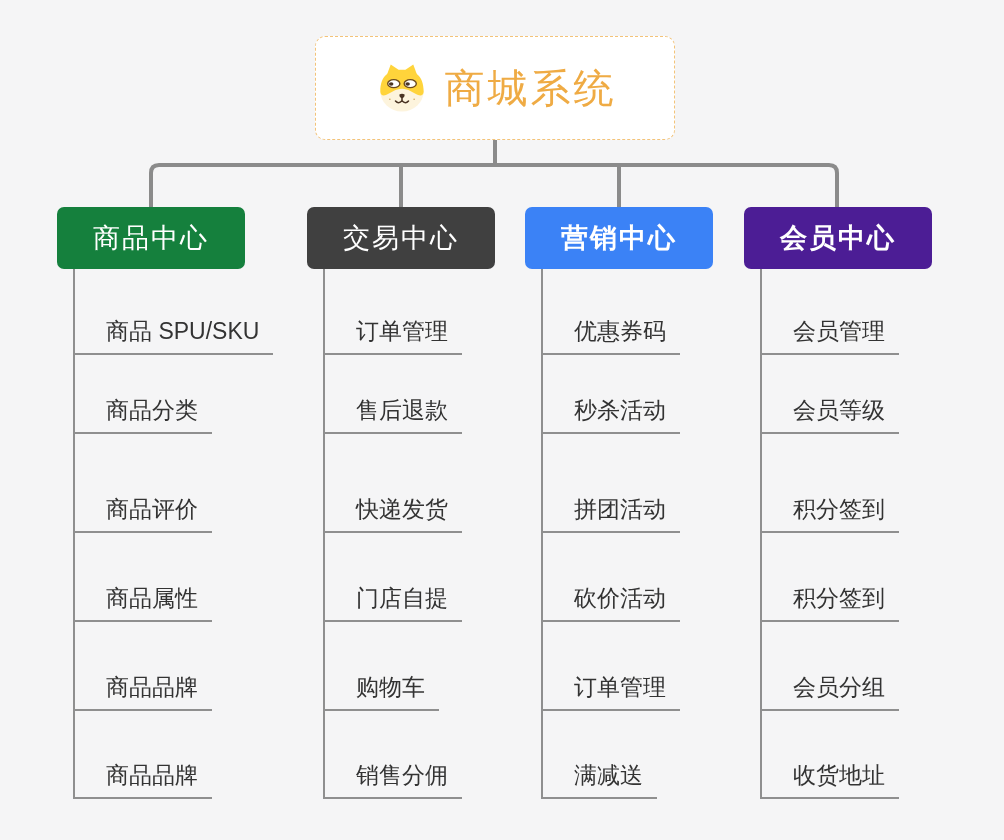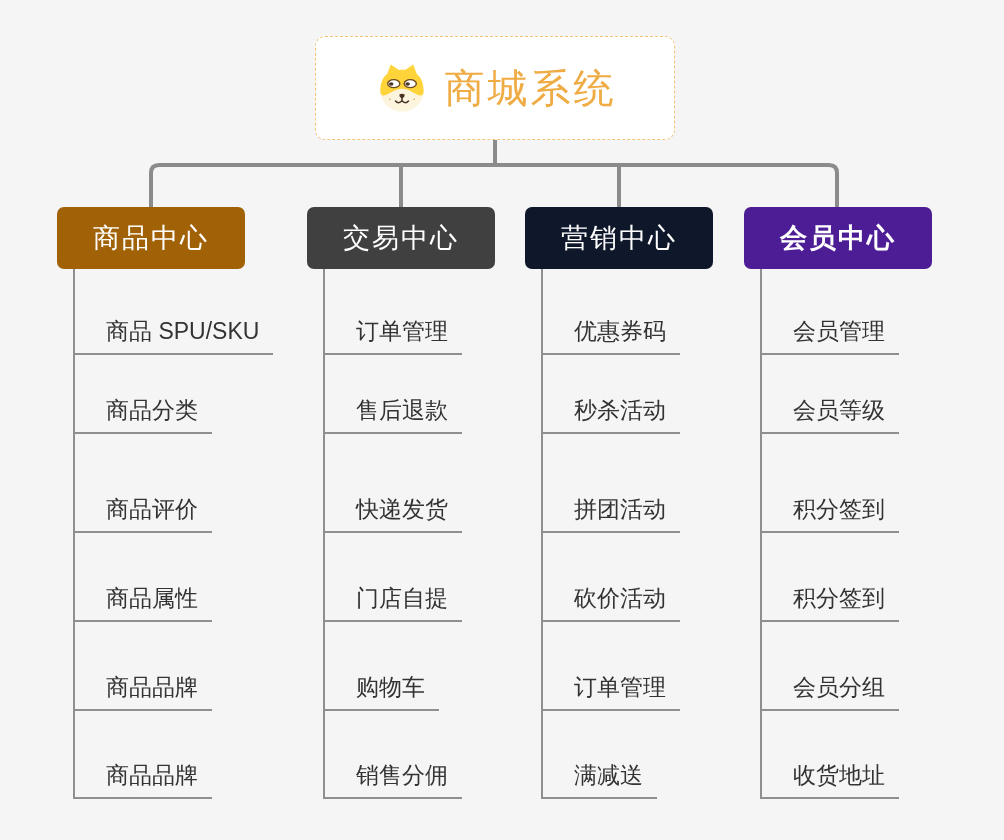--- a/index.html
+++ b/index.html
@@ -76,21 +76,21 @@
       <path d="M29,37.5 Q32,35.8 35,37.5 Q35.2,41 32,42 Q28.8,41 29,37.5 Z" fill="#4a3423"></path>
       <path d="M32 42 V44.5 M24.5,45 Q28,49 32,44.8 Q36,49 39.5,45" stroke="#4a3423" stroke-width="1.8" fill="none" stroke-linecap="round"></path>
       <circle cx="18" cy="43" r="0.9" fill="#c9a24e"></circle>
       <circle cx="46" cy="43" r="0.9" fill="#c9a24e"></circle>
     </svg>
     <span class="root-title">商城系统</span>
   </div>
 
   <div class="column col-1">
     <div class="spine"></div>
-    <div class="col-head" style="background-color: #a16207; font-family: Liberation Serif, serif;">商品中心</div>
+    <div class="col-head" style="background-color: #15803d; font-family: Liberation Serif, serif;">商品中心</div>
     <div class="leaf r1">商品 SPU/SKU</div>
     <div class="leaf r2">商品分类</div>
     <div class="leaf r3">商品评价</div>
     <div class="leaf r4">商品属性</div>
     <div class="leaf r5">商品品牌</div>
     <div class="leaf r6">商品品牌</div>
   </div>
 
   <div class="column col-2">
     <div class="spine"></div>
@@ -98,21 +98,21 @@
     <div class="leaf r1">订单管理</div>
     <div class="leaf r2">售后退款</div>
     <div class="leaf r3">快递发货</div>
     <div class="leaf r4">门店自提</div>
     <div class="leaf r5">购物车</div>
     <div class="leaf r6">销售分佣</div>
   </div>
 
   <div class="column col-3">
     <div class="spine"></div>
-    <div class="col-head" style="background-color: #0f172a;">营销中心</div>
+    <div class="col-head" style="background-color: #3b82f6; font-weight: bold;">营销中心</div>
     <div class="leaf r1">优惠券码</div>
     <div class="leaf r2">秒杀活动</div>
     <div class="leaf r3">拼团活动</div>
     <div class="leaf r4">砍价活动</div>
     <div class="leaf r5">订单管理</div>
     <div class="leaf r6">满减送</div>
   </div>
 
   <div class="column col-4">
     <div class="spine"></div>

